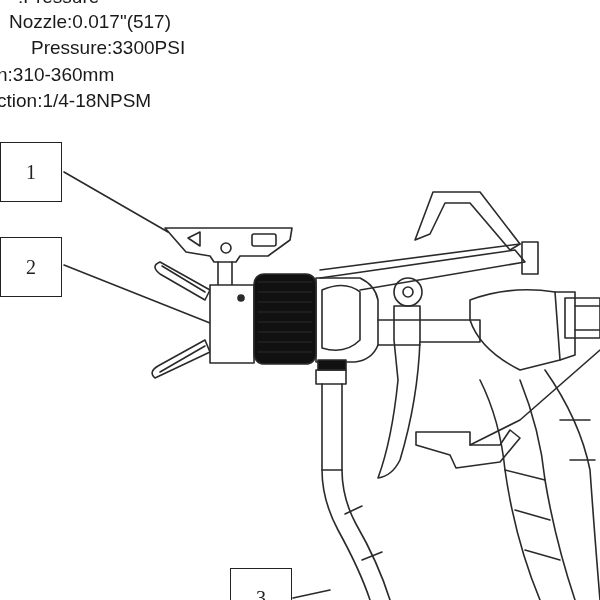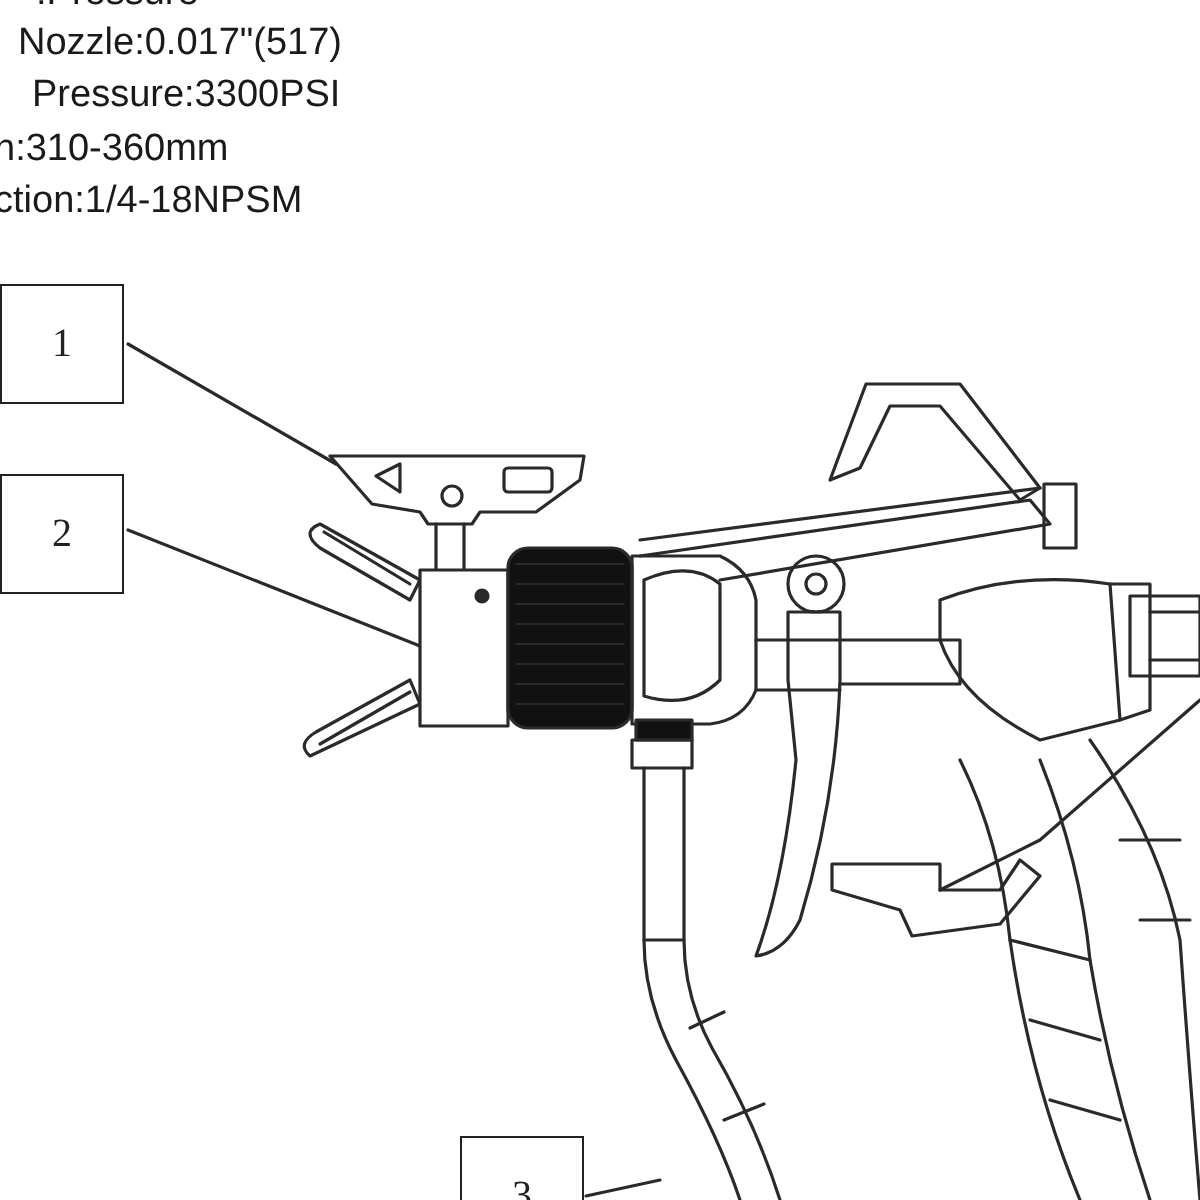--- a/index.html
+++ b/index.html
@@ -6,21 +6,21 @@
   body { width:600px; height:600px; overflow:hidden; position:relative; font-family:"Liberation Sans", sans-serif; color:#111; }
   .spec { position:absolute; font-size:19px; line-height:20px; white-space:nowrap; color:#1a1a1a; }
   .callout { position:absolute; width:62px; height:60px; border:1.5px solid #222; background:#fff; box-sizing:border-box; display:flex; align-items:center; justify-content:center; font-family:"Liberation Serif", serif; font-size:20px; color:#222; }
   svg { position:absolute; left:0; top:0; }
 </style>
 </head>
 <body>
 
 <div class="spec" style="left:18px;top:-13px">:Pressure</div>
 <div class="spec" style="left:9px;top:12px">Nozzle:0.017"(517)</div>
-<div class="spec" style="left:16px;top:38px">Pressure:3300PSI</div>
+<div class="spec" style="left:31px;top:38px">Pressure:3300PSI</div>
 <div class="spec" style="left:-3px;top:65px">n:310-360mm</div>
 <div class="spec" style="left:-3px;top:91px">ction:1/4-18NPSM</div>
 
 <svg width="600" height="600" viewBox="0 0 600 600" fill="none" stroke="#2a2a2a" stroke-width="1.6" stroke-linejoin="round" stroke-linecap="round">
 
   <line x1="64" y1="172" x2="168" y2="232"></line>
   <line x1="64" y1="265" x2="215" y2="325"></line>
   <line x1="293" y1="598" x2="330" y2="590"></line>
 
   <g>

